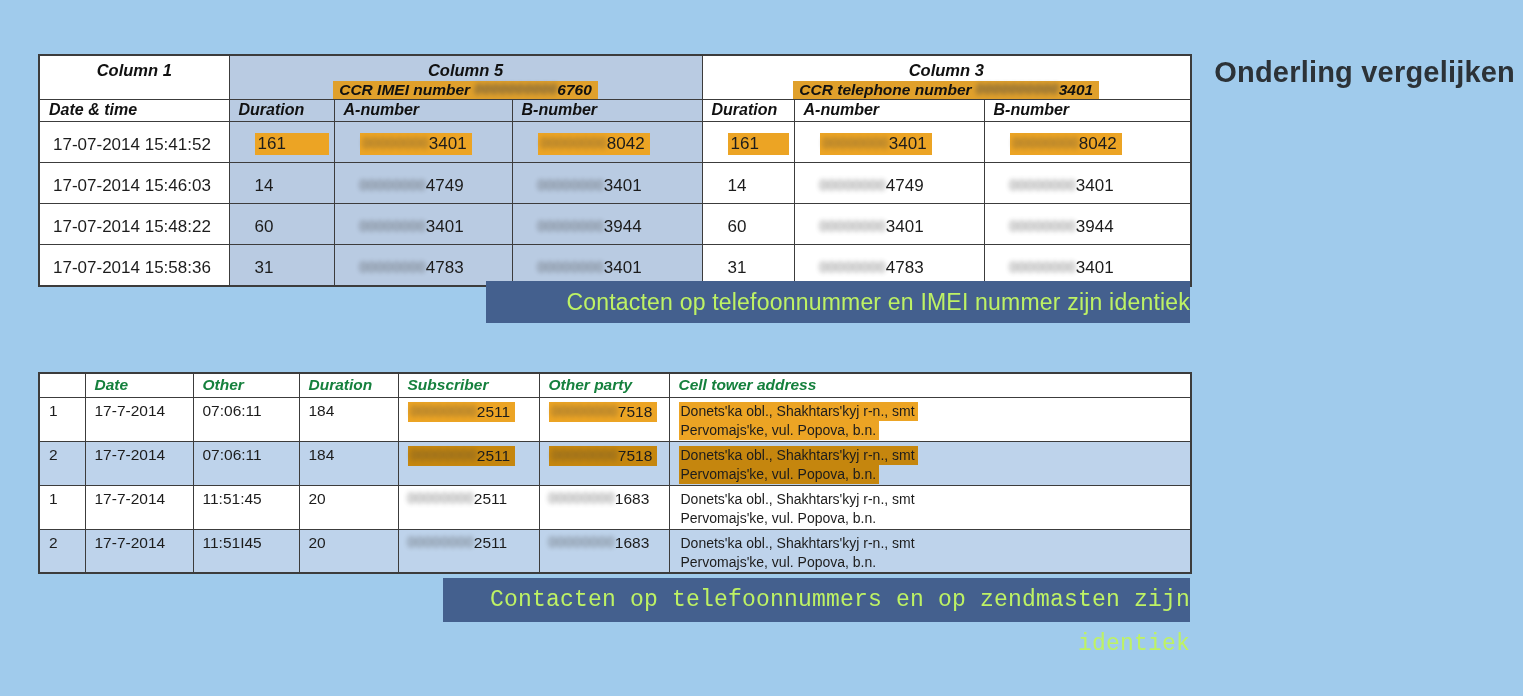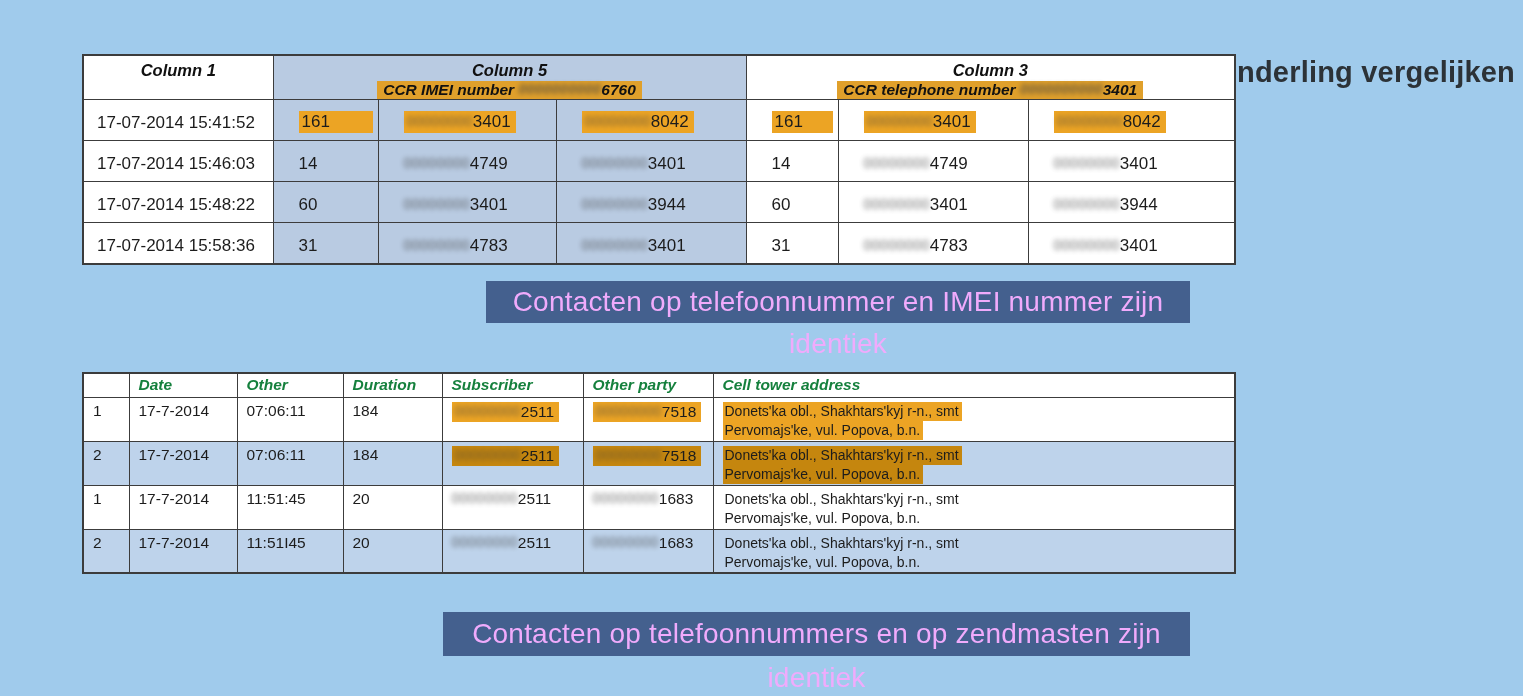--- a/index.html
+++ b/index.html
@@ -9,43 +9,43 @@
   }
   *{margin:0;padding:0;box-sizing:border-box;}
   html,body{width:1523px;height:696px;}
   body{font-family:"Liberation Sans",sans-serif;background:var(--background);position:relative;overflow:hidden;}
   .slide{position:absolute;inset:0;background:var(--background);}
 
   .page-title{position:absolute;top:56px;right:8px;font-size:29px;font-weight:bold;color:var(--title_color);letter-spacing:.2px;}
 
   table{border-collapse:collapse;table-layout:fixed;background:#fff;}
   td,th{border:1.5px solid var(--border);overflow:hidden;}
-  table{border:2.5px solid var(--border);margin-left:44px;}
+  table{border:2.5px solid var(--border);}
 
   
   .t1{position:absolute;left:38px;top:54px;width:1152px;}
   .t1 th{font-style:italic;font-weight:bold;font-size:16px;color:#111;text-align:left;}
   .t1 .grouprow th{height:42px;vertical-align:top;text-align:center;}
   .t1 .group-title{padding-top:5px;font-size:16.5px;}
   .t1 .ccr-line{margin-top:1px;line-height:18px;}
   .t1 .hl-head{display:inline-block;background:var(--header_orange);padding:0 6px;font-size:15.5px;white-space:nowrap;}
   .t1 .subrow th{height:22px;padding:1px 0 2px 9px;font-size:16px;}
   .t1 td{height:41px;vertical-align:bottom;padding:0 0 7px 25px;font-size:17px;color:#1c1c1c;white-space:nowrap;}
   .t1 td.datec{padding-left:13px;}
   .shaded{background:var(--shade);}
 
   .rx{display:inline-block;filter:blur(2.6px);opacity:.75;color:#3f3f3f;font-size:14px;letter-spacing:.5px;transform:translateY(-1px);}
   .hl{display:inline-block;background:var(--orange);padding:1px 5px 1px 3px;}
   .hl-bar{display:block;background:var(--orange);margin-right:5px;padding:1px 0 1px 3px;}
   .hl-dark{display:inline-block;background:var(--orange_dark);padding:1px 5px 1px 3px;}
 
   
-  .banner{position:absolute;background:var(--banner);color:#f0abfc;text-align:center;font-size:28px;letter-spacing:.2px;}
+  .banner{position:absolute;background:var(--banner);color:#bef264;text-align:right;font-size:23px;letter-spacing:.2px;}
   .banner1{left:486px;top:281px;width:704px;height:42px;line-height:42px;}
-  .banner2{left:443px;top:612px;width:747px;height:44px;line-height:44px;}
+  .banner2{left:443px;top:578px;width:747px;height:44px;line-height:44px;font-family:Liberation Mono, monospace;}
 
   
   .t2{position:absolute;left:38px;top:372px;width:1152px;}
   .t2 th{font-style:italic;font-weight:bold;font-size:15.5px;color:#15803d;text-align:left;height:24px;padding:2px 0 2px 9px;}
   .t2 td{height:44px;vertical-align:top;padding:4px 0 0 9px;font-size:15.5px;color:#1c1c1c;white-space:nowrap;}
   .t2 tr.rshade td{background:var(--row_shade);}
   .t2 .addr{line-height:19px;font-size:14px;}
   .t2 .addr span{display:inline-block;padding:0 3px 0 2px;}
   .t2 .addr.ab span{background:var(--orange);}
   .t2 .addr.ad span{background:var(--orange_dark);}
@@ -78,20 +78,29 @@
             <span class="hl-head"><span>CCR IMEI number</span> <span class="rx">0000000000</span><span>6760</span></span>
           </div>
         </th>
         <th colspan="3">
           <div class="group-title">Column 3</div>
           <div class="ccr-line">
             <span class="hl-head"><span>CCR telephone number</span> <span class="rx">0000000000</span><span>3401</span></span>
           </div>
         </th>
       </tr>
+      <tr class="subrow">
+        <th>Date &amp; time</th>
+        <th class="shaded">Duration</th>
+        <th class="shaded">A-number</th>
+        <th class="shaded">B-number</th>
+        <th>Duration</th>
+        <th>A-number</th>
+        <th>B-number</th>
+      </tr>
     </thead>
     <tbody id="t1body">
         <tr>
           <td class="datec">17-07-2014 15:41:52</td>
           <td class="shaded">
             <span class="hl-bar">161</span>
           </td>
           <td class="shaded"><span class="hl"><span class="rx">00000000</span><span>3401</span></span></td>
           <td class="shaded"><span class="hl"><span class="rx">00000000</span><span>8042</span></span></td>
           <td>

